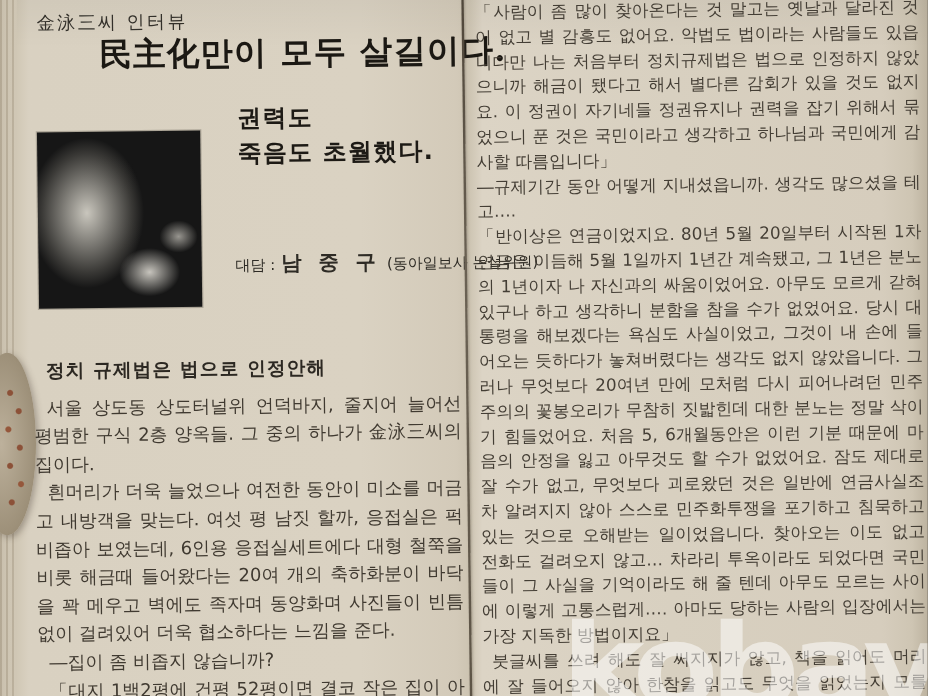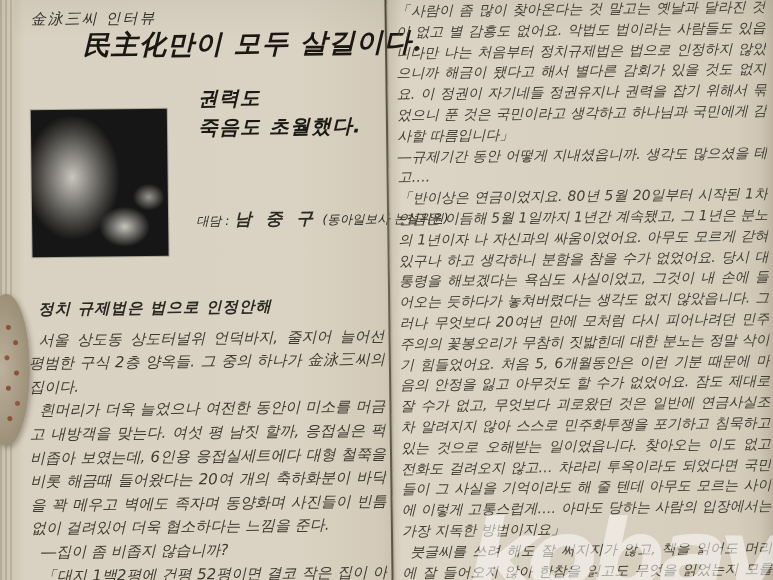--- a/index.html
+++ b/index.html
@@ -5,21 +5,20 @@
   html,body{margin:0;padding:0;background:#8a8478;}
   .stage{
     position:relative;width:773px;height:580px;overflow:hidden;
     font-family:"DejaVu Sans",sans-serif;
     background:
       linear-gradient(180deg, rgba(0,0,0,0.04) 0, rgba(0,0,0,0) 40px),
       linear-gradient(90deg,
         #a99d88 0px, #c4bba8 6px, #cfc6b3 12px, #d9d1c1 24px,
         #dad2c2 300px, #d3cab9 380px, #cdc4b2 391px, #dcd4c5 402px,
         #d8d0c0 560px, #d6cdbd 735px, #cec5b3 760px, #bdb3a0 773px);
-    font-style: italic;
   }
   .content{position:absolute;inset:0;transform:rotate(-0.7deg);transform-origin:50% 50%;}
   .page-edge{
     position:absolute;left:0;top:0;width:14px;height:580px;
     background:repeating-linear-gradient(90deg,#b6ab97 0 2px,#d0c7b5 2px 5px);
     opacity:.8;
   }
   .divider{
     position:absolute;left:388px;top:-6px;width:2px;height:592px;
     background:linear-gradient(180deg,#4f463a,#6b6254 40%,#5d5446);

